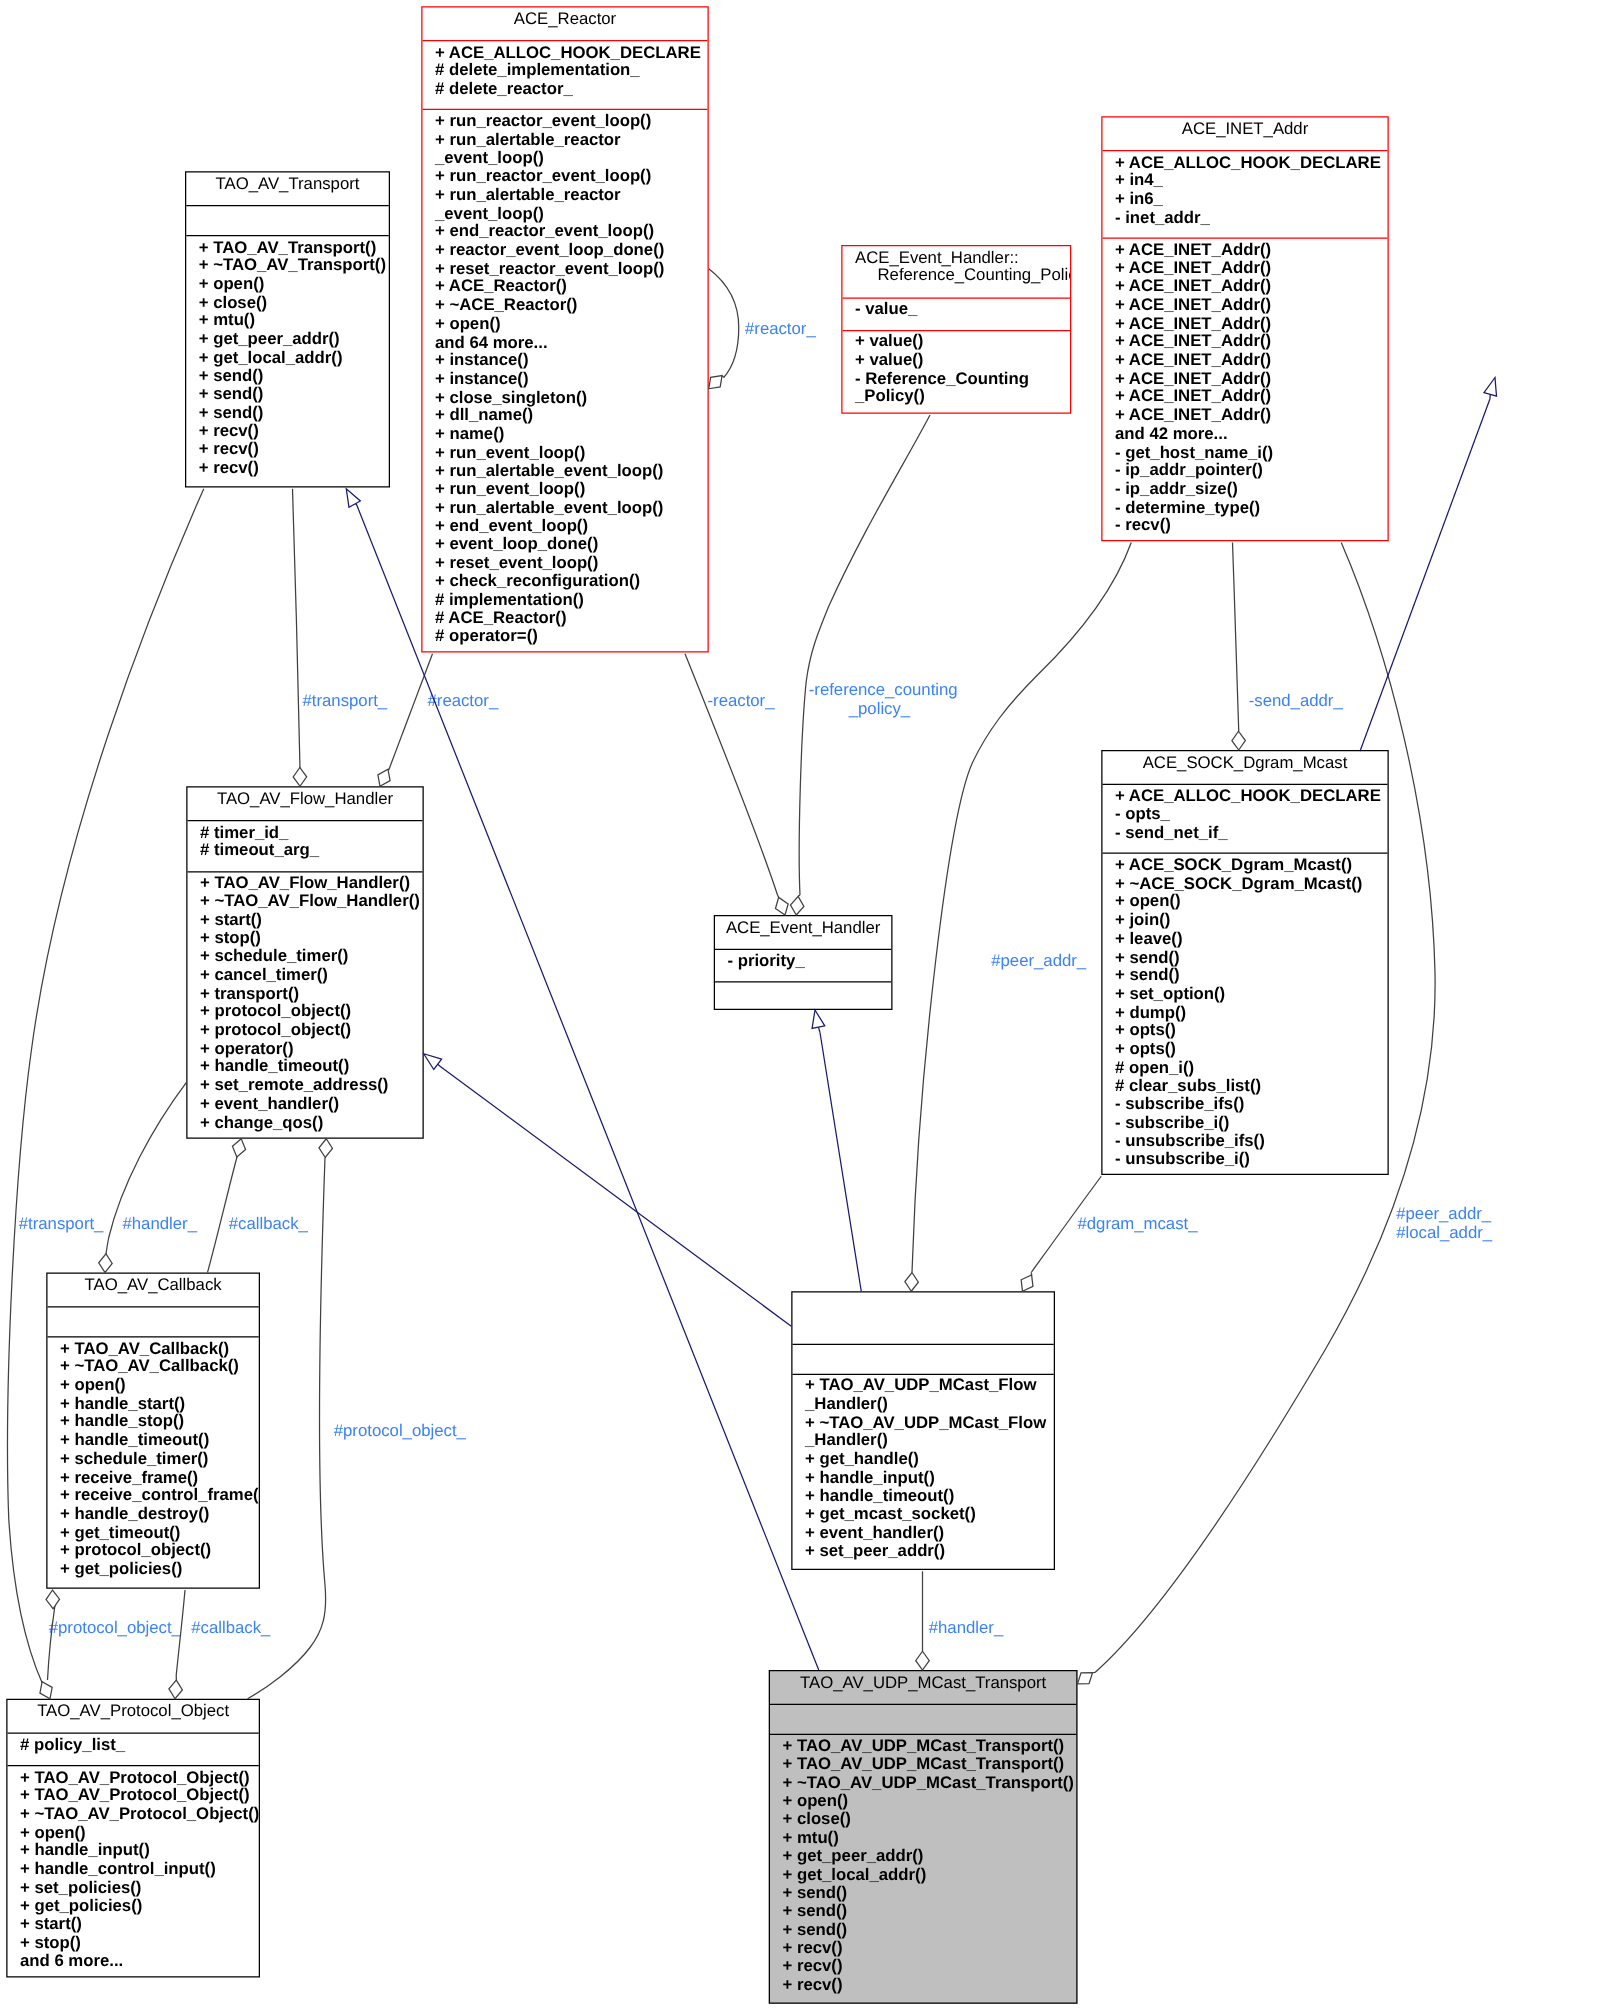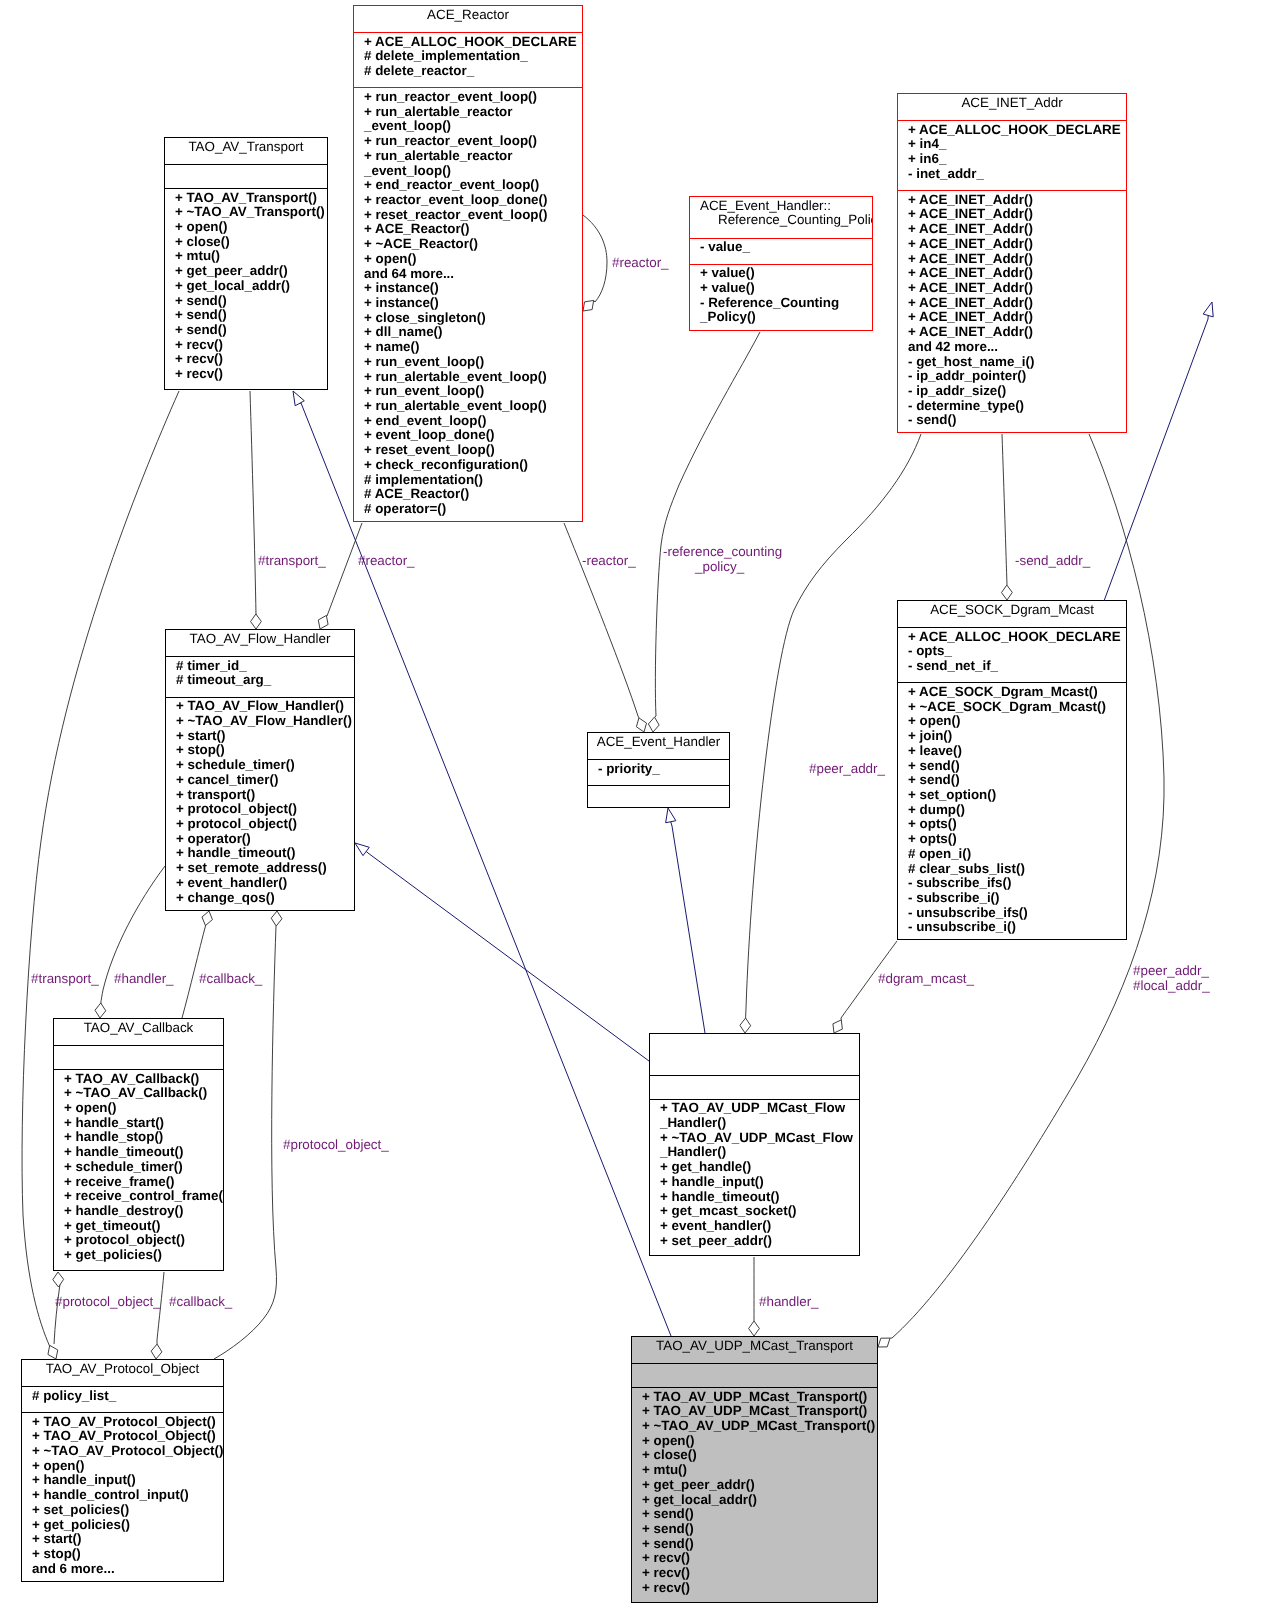--- a/index.html
+++ b/index.html
@@ -1,31 +1,31 @@
 <!DOCTYPE html>
 <html><head>
 <meta charset="utf-8">
 <style>
 html,body{margin:0;padding:0;background:#fff;}
 body{width:1281px;height:1611px;position:relative;overflow:hidden;
  font-family:"Liberation Sans",sans-serif;
  -webkit-font-smoothing:antialiased;text-rendering:geometricPrecision;}
 *{-webkit-font-smoothing:antialiased;}
-#stage{position:absolute;left:16px;top:0;width:1121px;height:1611px;border-radius:31px;}
+#stage{position:absolute;left:0;top:0;width:1121px;height:1611px;border-radius:31px;}
 svg#edges{position:absolute;left:0;top:0;width:1281px;height:1611px;z-index:5;pointer-events:none;}
 .node{z-index:2;}
 .node{position:absolute;box-sizing:border-box;}
 .sect{position:absolute;left:0;right:0;box-sizing:border-box;overflow:hidden;}
 .sect.mid,.sect.bot{border-top:1px solid;font-weight:bold;}
 .ln{font-size:13.4px;line-height:14.72px;color:#000;white-space:pre;
     position:relative;left:10px;}
 .sect>.ln:first-child{margin-top:1.5px;}
 .ttl .ln{text-align:center;left:0;}
 .ttl.left .ln{text-align:left;left:10px;}
-.elabel{position:absolute;font-size:13.4px;line-height:14.72px;color:#701a75;white-space:pre;}
+.elabel{position:absolute;font-size:13.4px;line-height:14.72px;color:#3b82f6;white-space:pre;}
 </style>
 </head>
 <body>
 
 <div id="stage">
 <svg id="edges" viewBox="0 0 1281 1611">
       <g>
         <path d="M567,215 C584,228 591,245 591,262 C591,280 586,294 579,302" fill="none" stroke="#404040" stroke-width="1"></path>
         <path d="M579.00,302.00 L577.65,300.43" fill="none" stroke="#404040" stroke-width="1"></path>
         <path d="M567.00,311.00 L576.13,309.55 L577.65,300.43 L568.52,301.88 Z" fill="#ffffff" stroke="#404040" stroke-width="1"></path>
@@ -219,21 +219,21 @@
         <div class="ln">+ ACE_INET_Addr()</div>
         <div class="ln">+ ACE_INET_Addr()</div>
         <div class="ln">+ ACE_INET_Addr()</div>
         <div class="ln">+ ACE_INET_Addr()</div>
         <div class="ln">+ ACE_INET_Addr()</div>
         <div class="ln">and 42 more...</div>
         <div class="ln">- get_host_name_i()</div>
         <div class="ln">- ip_addr_pointer()</div>
         <div class="ln">- ip_addr_size()</div>
         <div class="ln">- determine_type()</div>
-        <div class="ln">- send()</div>
+        <div class="ln">- recv()</div>
       </div>
     </div>
     <div class="node" style="left: 881px; top: 600px; width: 230px; height: 340px; border: 1px solid rgb(0, 0, 0); background: rgb(255, 255, 255);">
       <div class="sect ttl" style="top:0;height:26px">
         <div class="ln" style="margin-left:0px">ACE_SOCK_Dgram_Mcast</div>
       </div>
       <div class="sect mid" style="top:26px;height:55.44px;border-color:#000000">
         <div class="ln">+ ACE_ALLOC_HOOK_DECLARE</div>
         <div class="ln">- opts_</div>
         <div class="ln">- send_net_if_</div>

